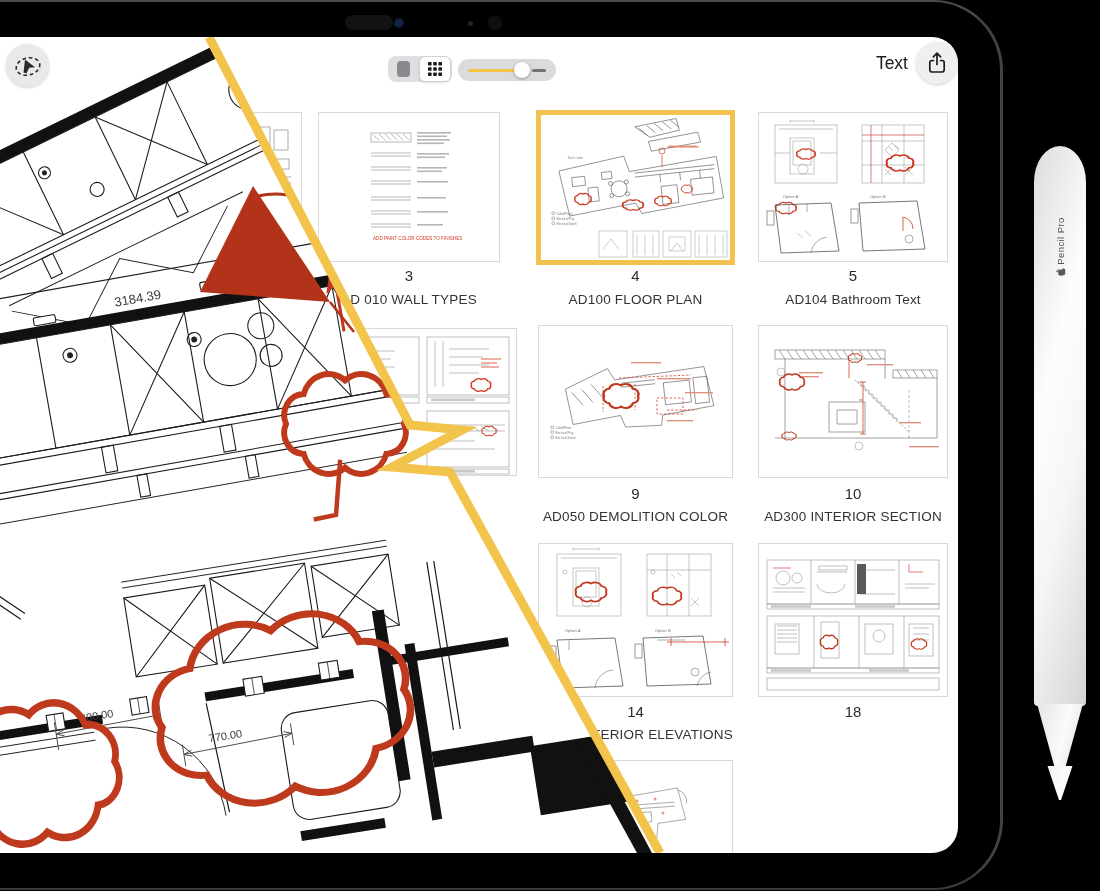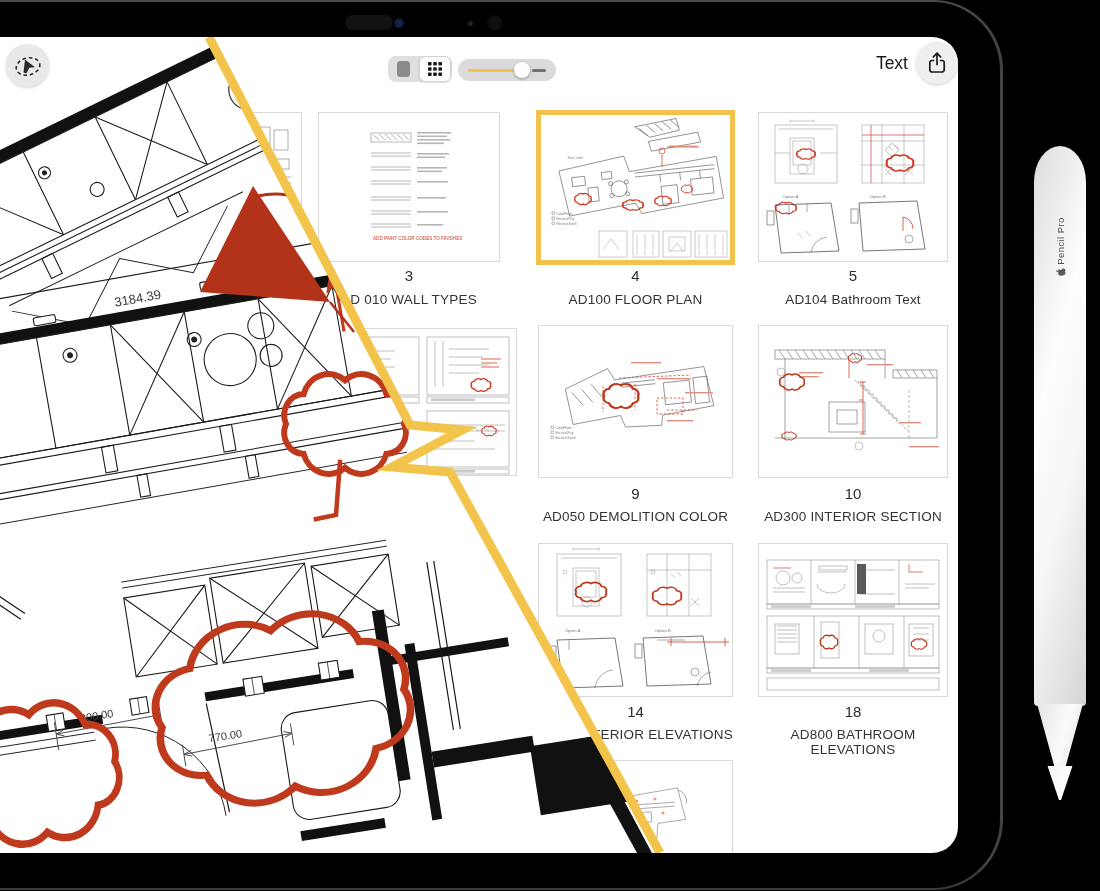--- a/index.html
+++ b/index.html
@@ -410,21 +410,20 @@
 
     <div class="pg-title" style="left:458px;top:472px;width:30px;text-align:left;">S</div>
     <div class="pg-num" style="left:538px;top:448px;width:195px;">9</div>
     <div class="pg-title" style="left:538px;top:472px;width:195px;">AD050 DEMOLITION COLOR</div>
     <div class="pg-num" style="left:758px;top:448px;width:190px;text-align:center;">10</div>
     <div class="pg-title" style="left:758px;top:472px;width:190px;">AD300 INTERIOR SECTION</div>
 
     <div class="pg-num" style="left:538px;top:666px;width:195px;">14</div>
     <div class="pg-title" style="left:558px;top:690px;width:195px;">INTERIOR ELEVATIONS</div>
     <div class="pg-num" style="left:758px;top:666px;width:190px;">18</div>
-    <div class="pg-title" style="left:758px;top:690px;width:190px;">AD800 BATHROOM ELEVATIONS</div>
 
     <svg id="overlay-svg" width="958" height="816" viewBox="0 0 958 816">
       <defs>
         <clipPath id="tear">
           <polygon points="0,0 209,0 410,388 462,393 392,430 450,435 660,816 0,816"></polygon>
         </clipPath>
       </defs>
       <polygon points="0,0 209,0 410,388 462,393 392,430 450,435 660,816 0,816" fill="#ffffff"></polygon>
       <g clip-path="url(#tear)">
         <g transform="translate(0,-37)">

